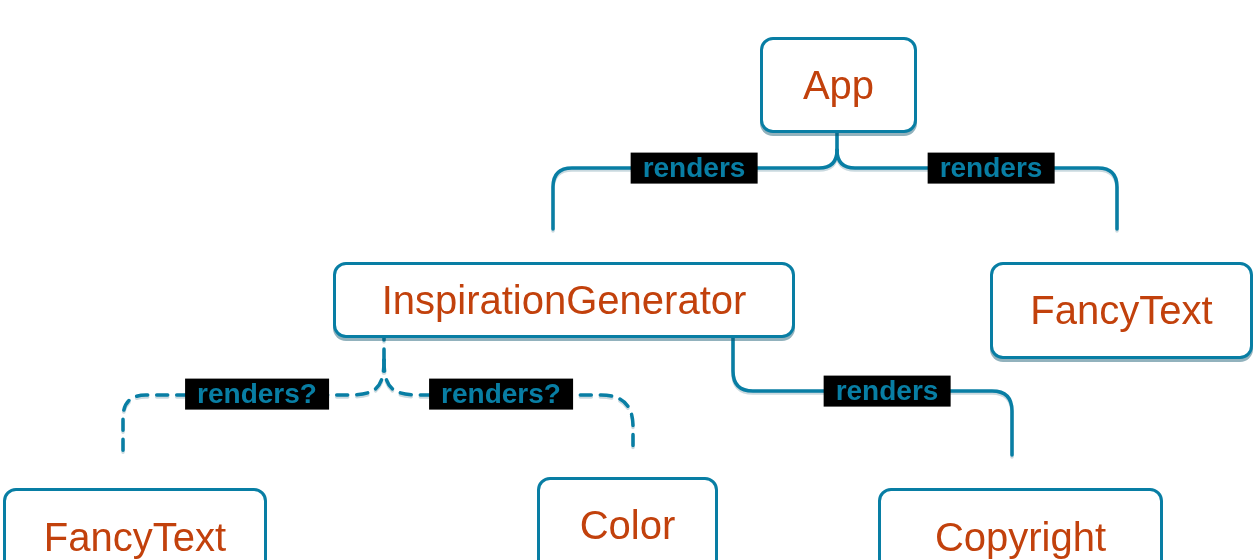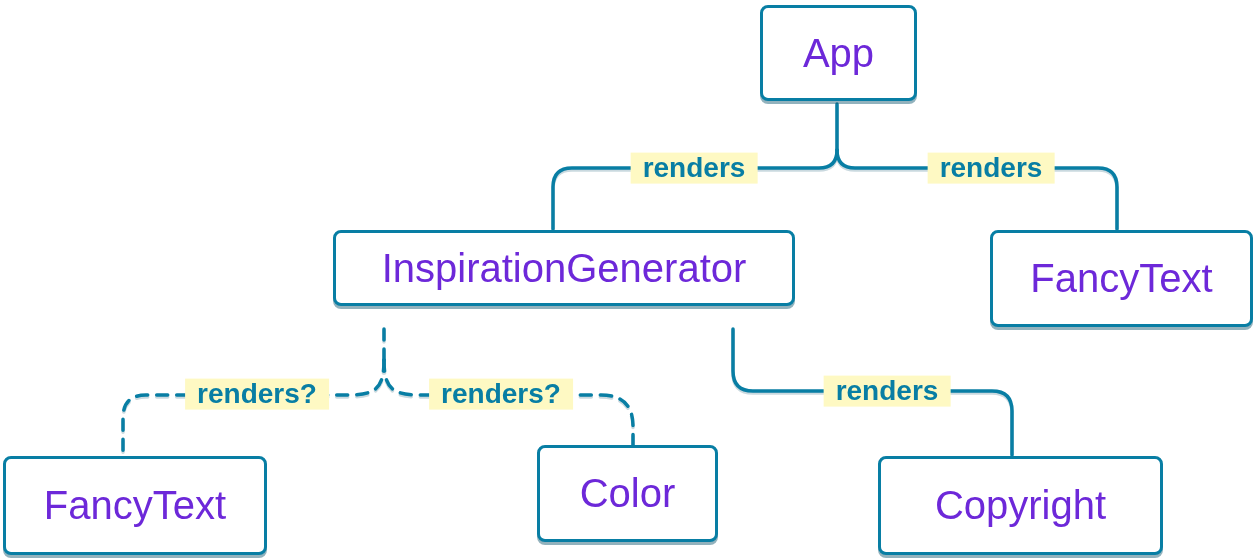--- a/index.html
+++ b/index.html
@@ -30,34 +30,35 @@
     stroke-linecap: round;
   }
   .edge.dashed {
     stroke-dasharray: 11 9;
   }
   .node {
     position: absolute;
     box-sizing: border-box;
     background: #ffffff;
     border: 3px solid #087ea4;
-    border-radius: 8px;
+    border-radius: 13px;
     box-shadow: 0 3px 0 rgba(13, 84, 109, 0.45);
-    color: #6d28d9;
+    color: #c2410c;
     font-size: 40px;
     font-weight: 500;
     display: flex;
     align-items: center;
     justify-content: center;
     white-space: nowrap;
+    margin-top: 32px;
   }
   .edge-label {
     position: absolute;
     transform: translate(-50%, -50%);
-    background: #fef9c3;
+    background: #000000;
     color: #087ea4;
     font-size: 28px;
     font-weight: 600;
     line-height: 1.1;
     padding: 0 12px;
     white-space: nowrap;
   }
   
   .node-app            { left: 760px;  top: 5px;   width: 157px; height: 96px; }
   .node-inspiration    { left: 333px;  top: 230px; width: 462px; height: 76px; }

